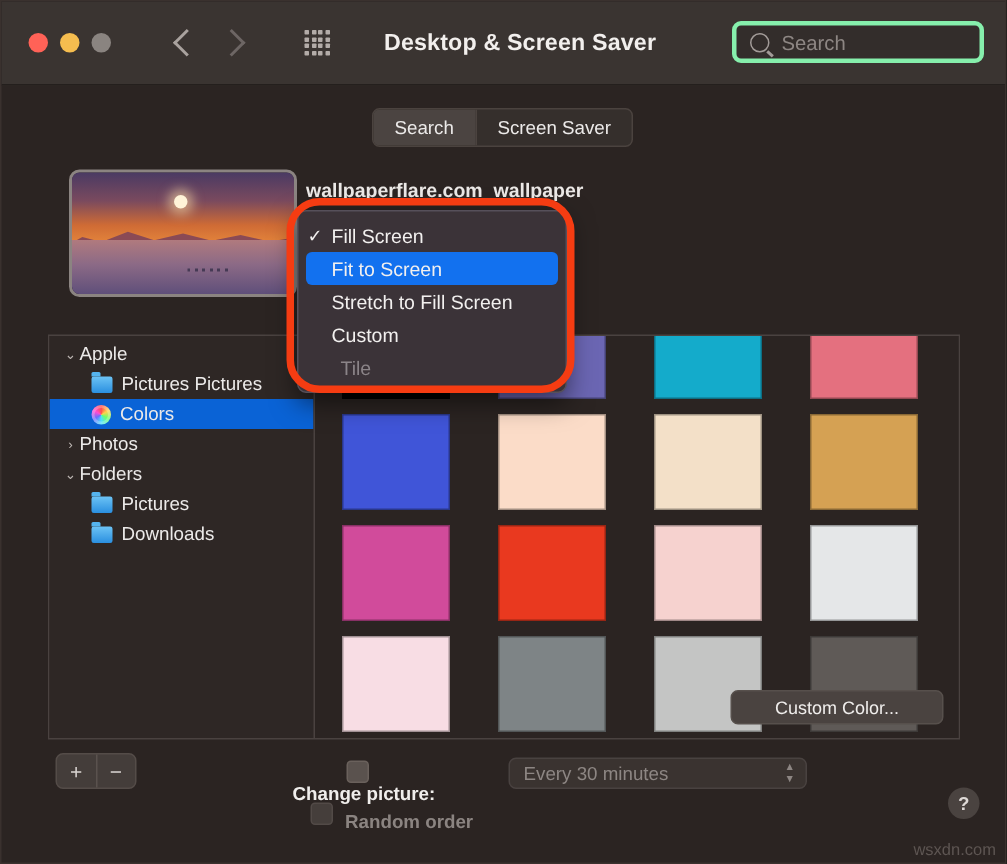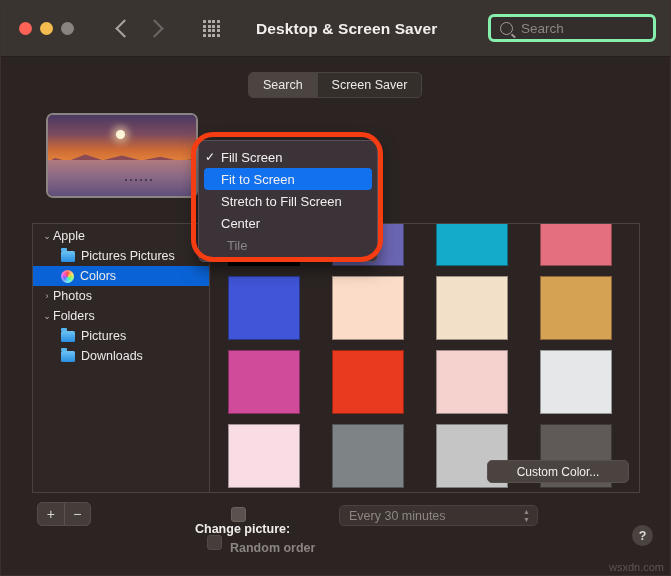--- a/index.html
+++ b/index.html
@@ -332,20 +332,21 @@
     <div class="tab">Screen Saver</div>
   </div>
 
   <div class="thumb">
     <div class="sky"></div>
     <div class="sun"></div>
     <div class="mtn"></div>
     <div class="water"></div>
     <div class="dots"></div>
   </div>
+  <div class="wallname">wallpaperflare.com_wallpaper</div>
 
   <div class="panel">
     <div class="sidebar" id="sidebar">
         <div class="srow">
           <span class="disc">⌄</span>
           <span class="slabel">Apple</span>
         </div>
         <div class="srow child">
           <span class="folder"></span>
           <span class="slabel">Pictures Pictures</span>
@@ -426,21 +427,21 @@
       <div class="mitem sel">
         <span class="chk"></span>
         <span>Fit to Screen</span>
       </div>
       <div class="mitem">
         <span class="chk"></span>
         <span>Stretch to Fill Screen</span>
       </div>
       <div class="mitem">
         <span class="chk"></span>
-        <span>Center</span>
+        <span>Custom</span>
       </div>
       <div class="mitem dis">
         <span class="chk"></span>
         <span>Tile</span>
       </div>
     </div>
 
   <div class="annot"></div>
 
   <div class="watermark">wsxdn.com</div>

